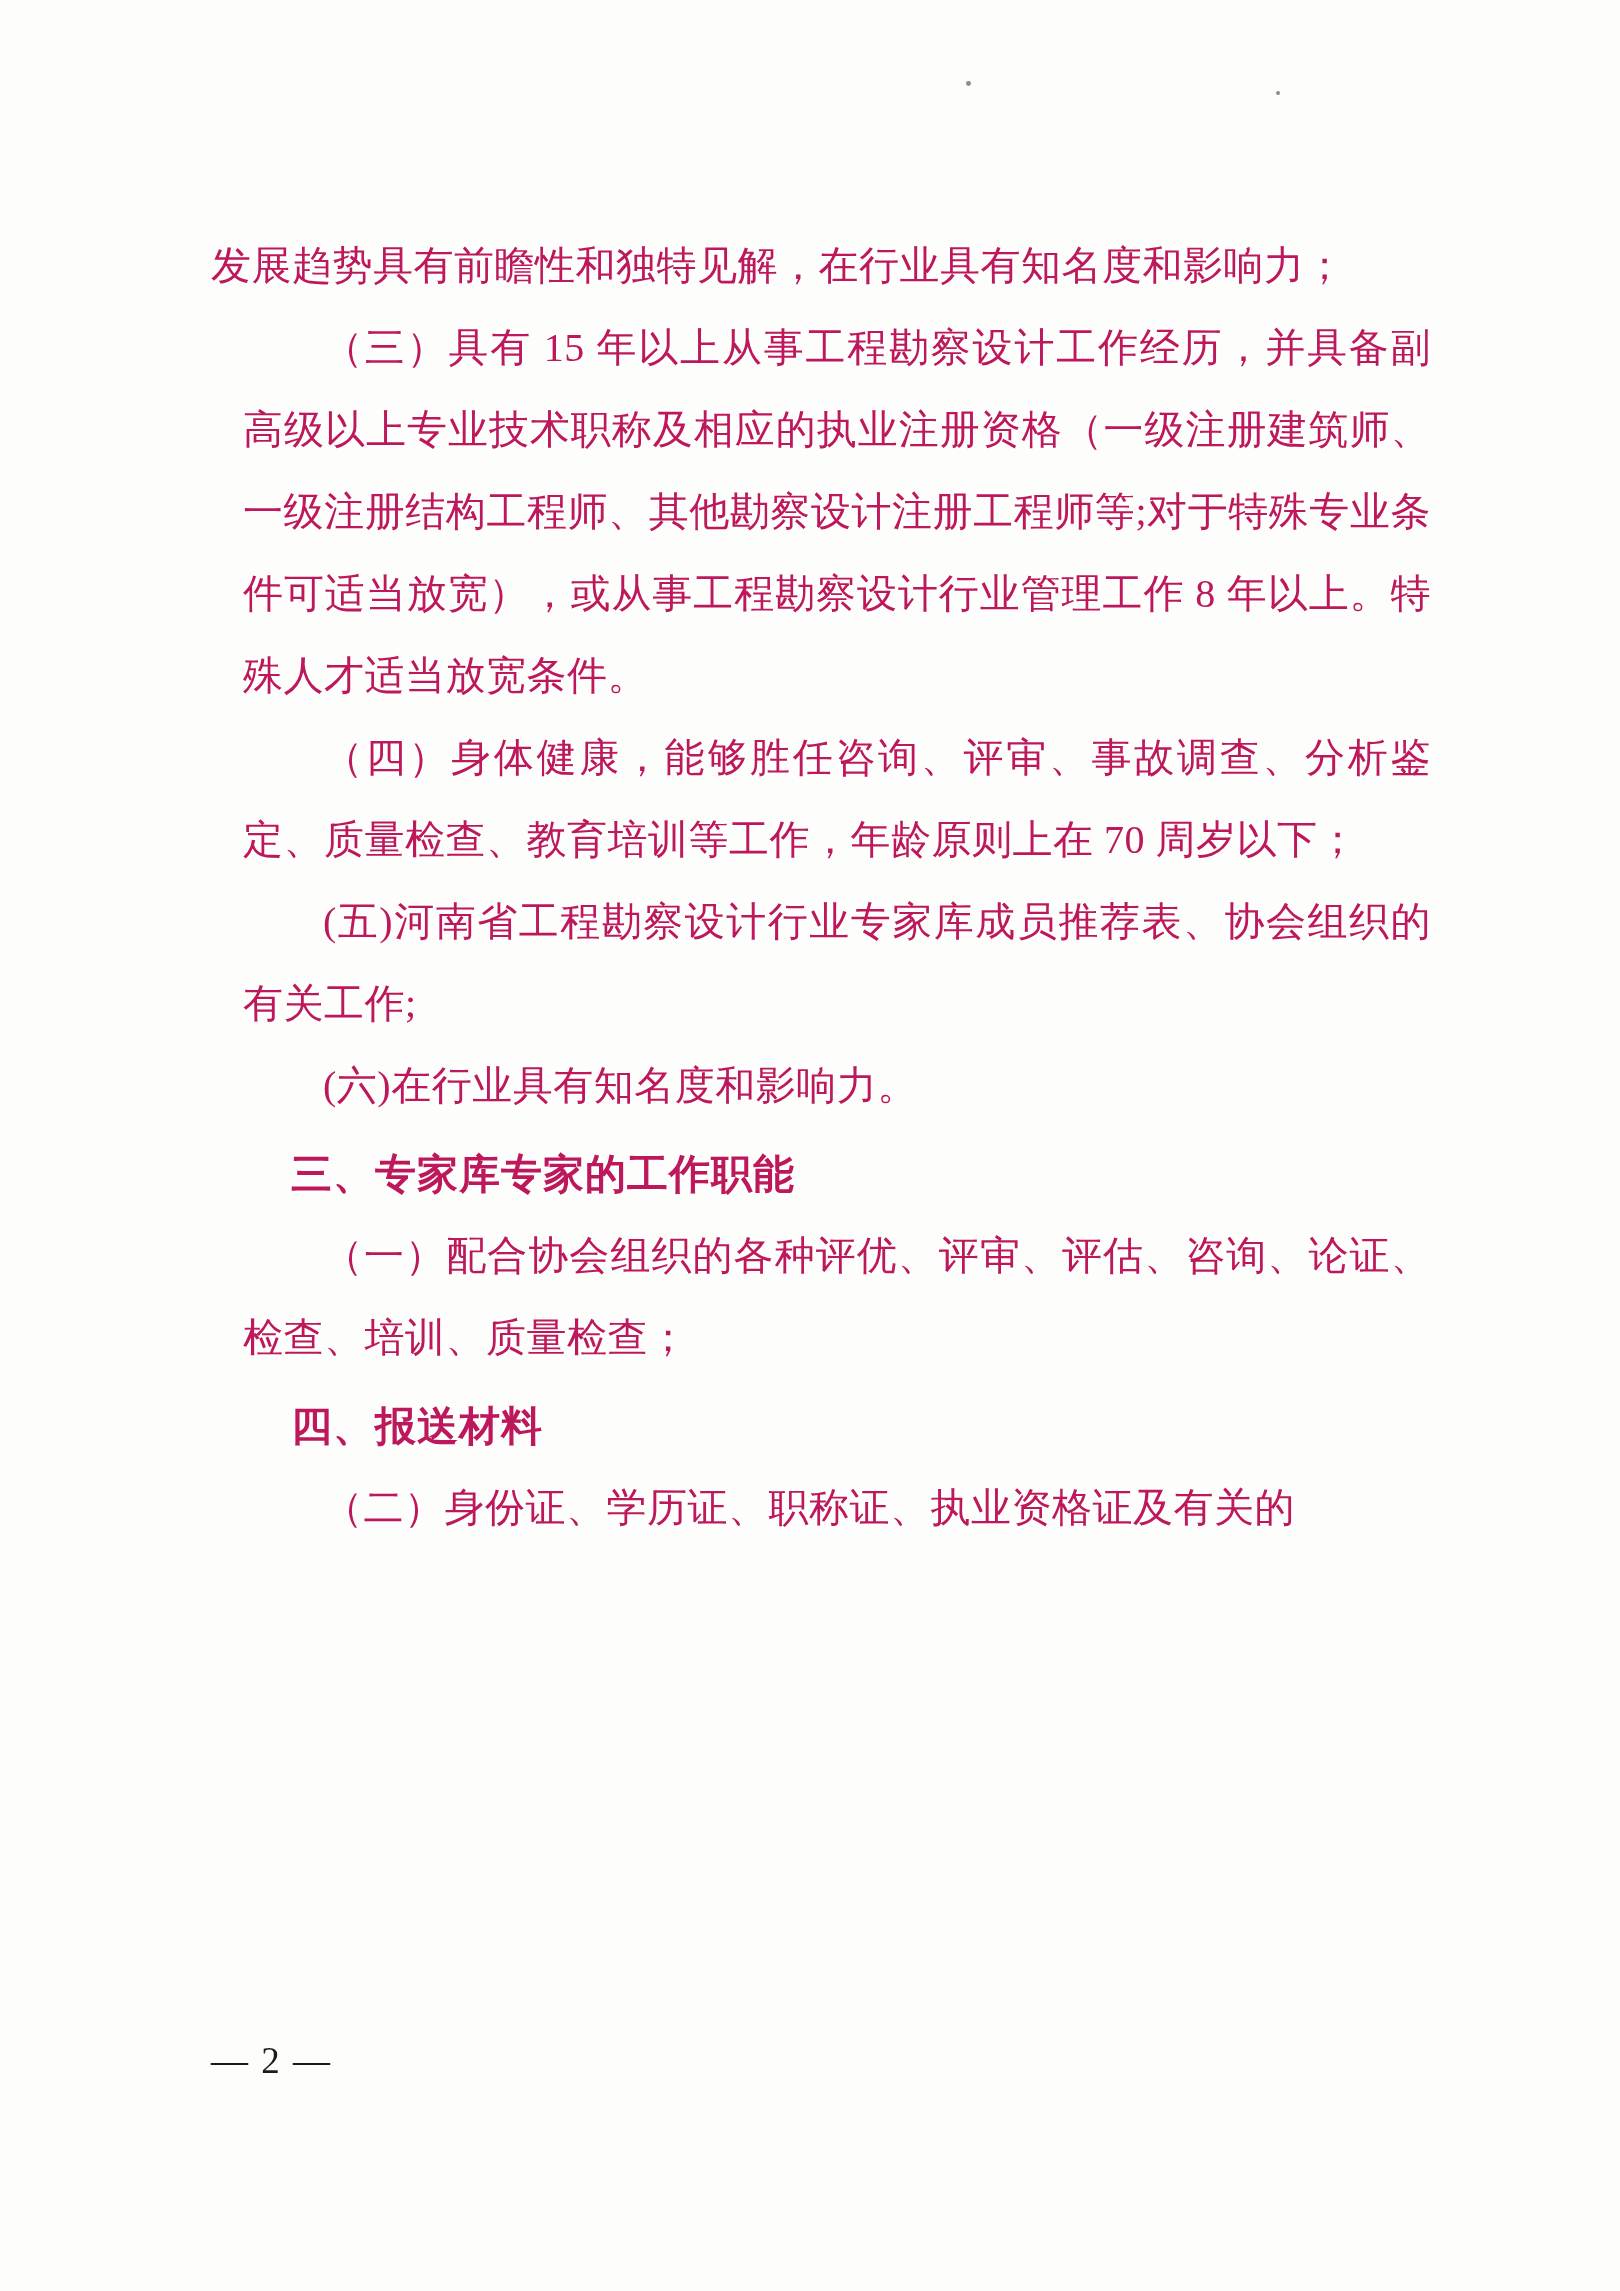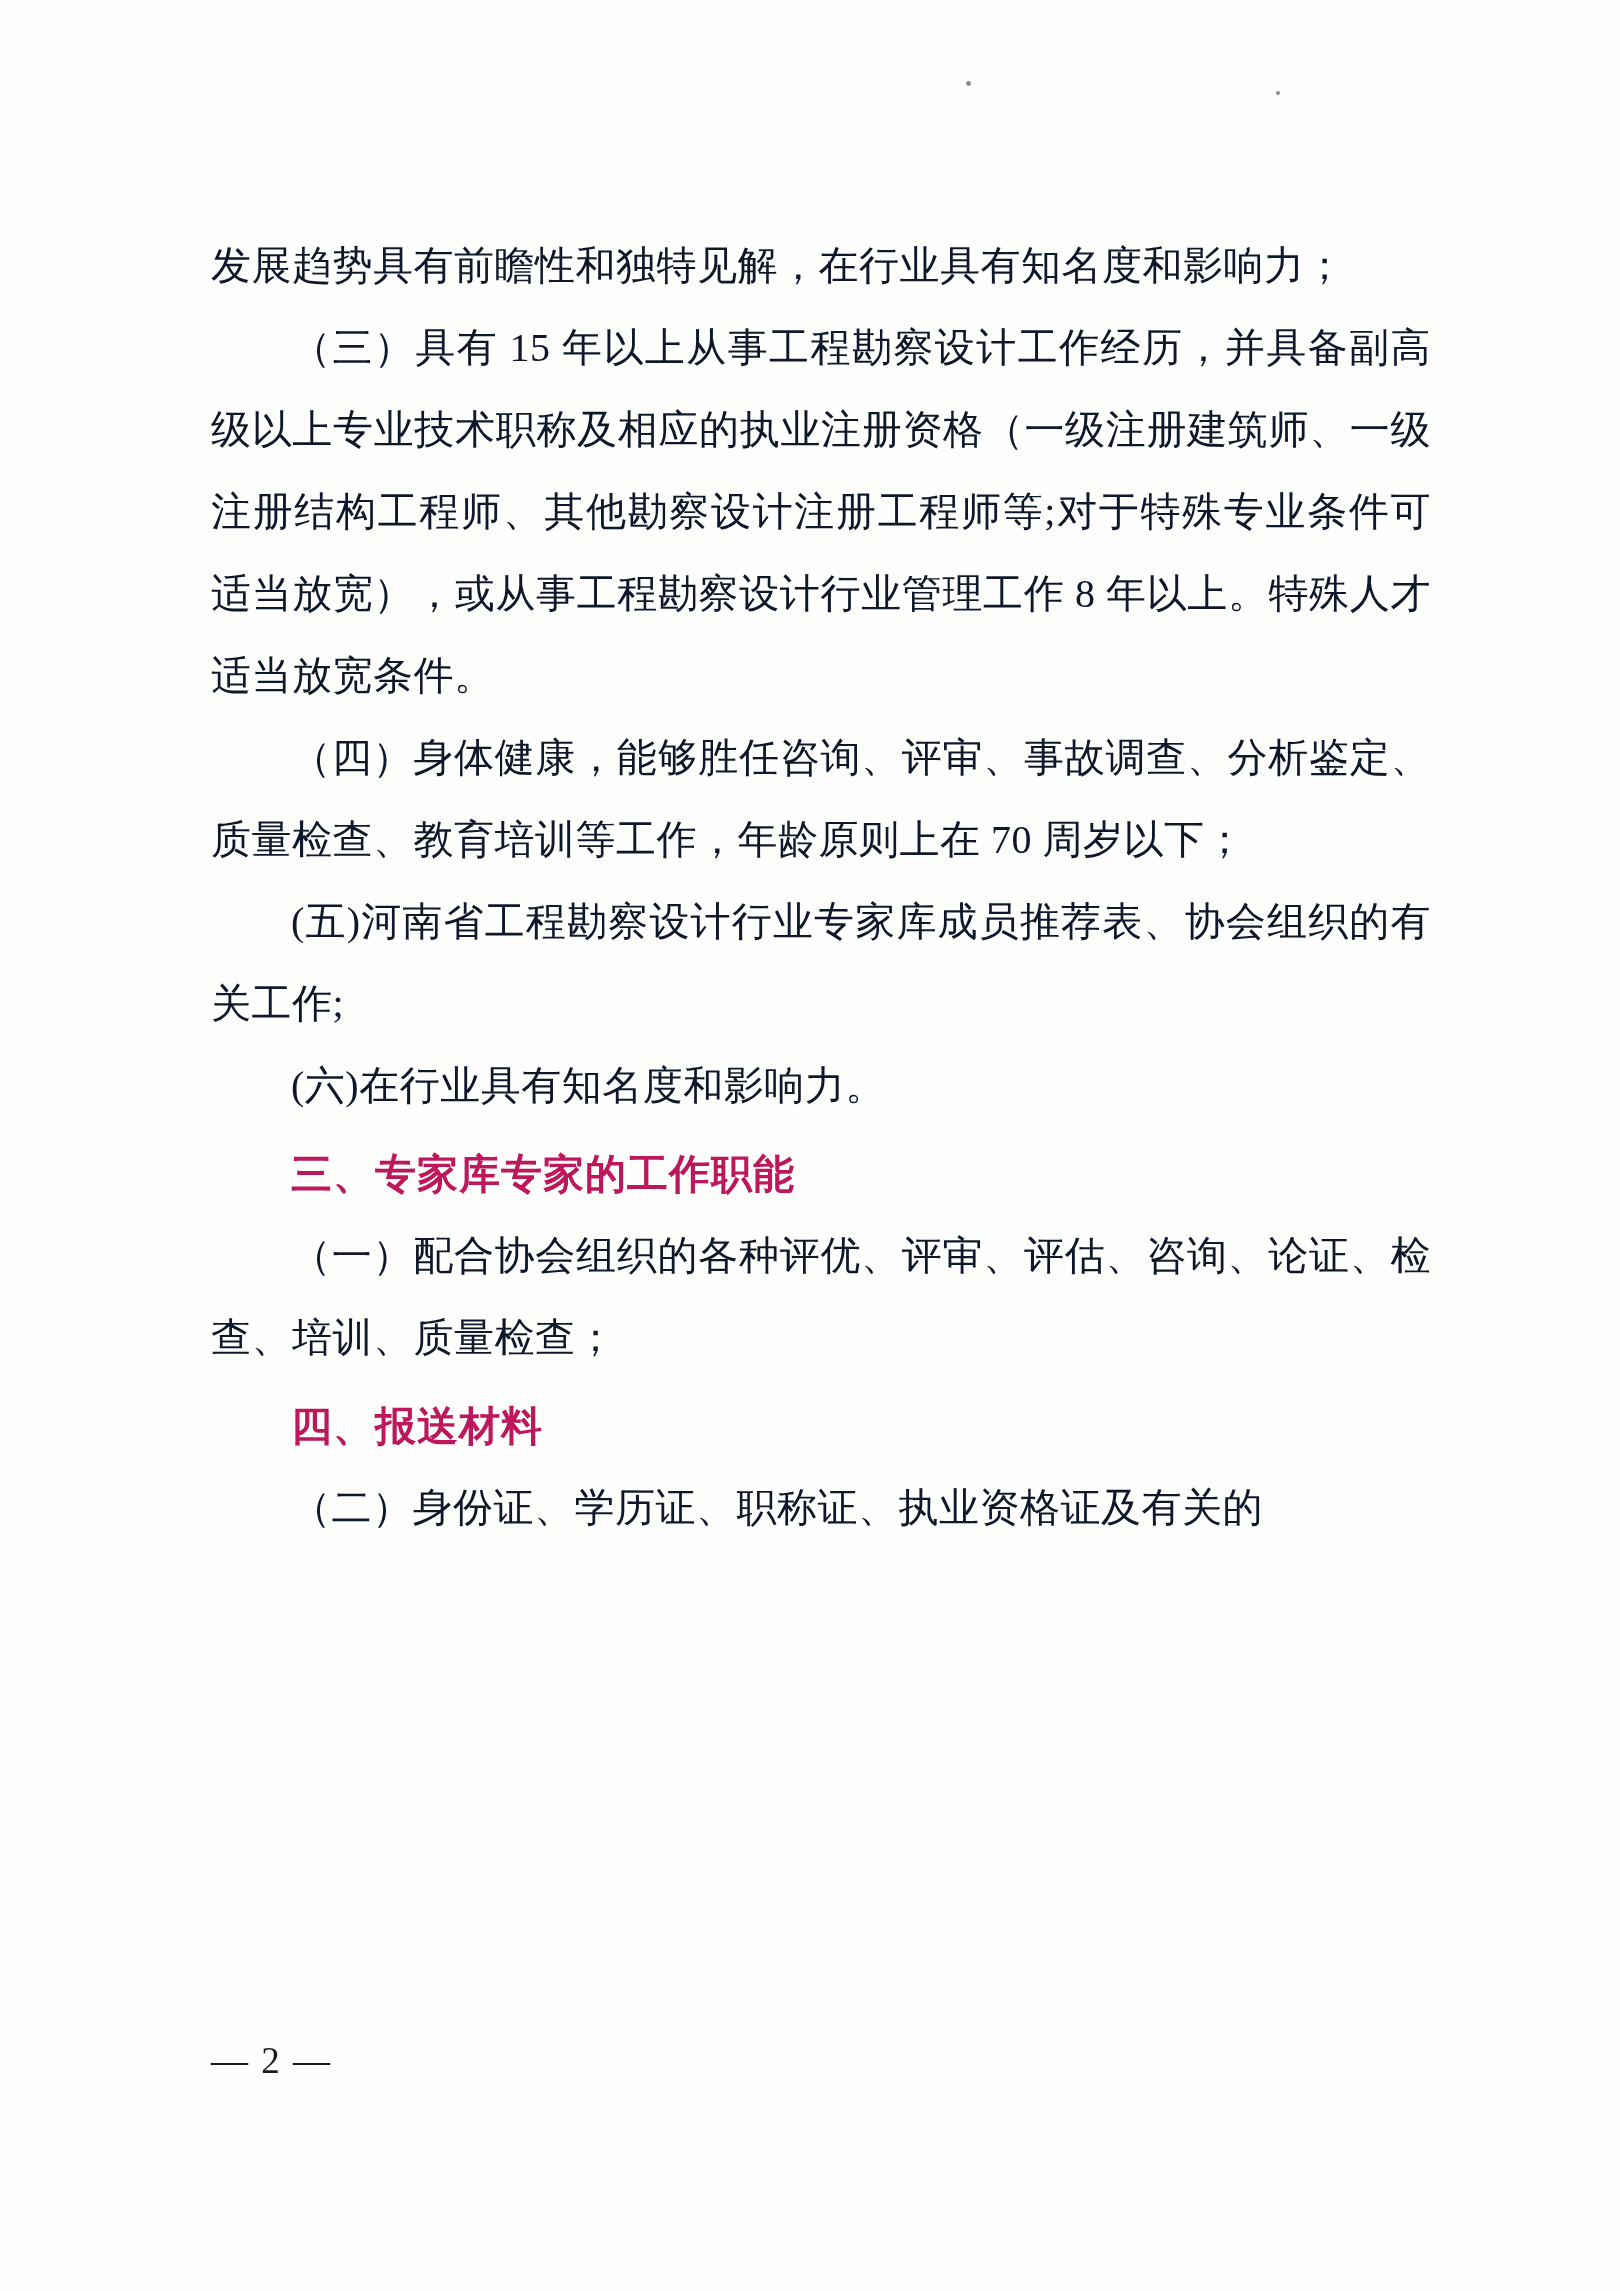--- a/index.html
+++ b/index.html
@@ -31,31 +31,32 @@
     border-radius: 50%;
   }
   .dot.d1 { left: 966px; top: 81px; }
   .dot.d2 { left: 1276px; top: 91px; width: 3.9px; height: 3.9px; }
 
   p.body-line,
   p.para {
     margin: 0;
     font-size: 40px;
     line-height: 82px;
-    color: #0f172a;
+    color: #be185d;
     letter-spacing: 0.5px;
     font-family: "Liberation Serif", "DejaVu Serif", serif;
   }
   .para {
     margin-bottom: 0;
     text-align: justify;
     text-justify: inter-ideograph;
   }
   .para.indent {
     text-indent: 80px;
+    margin-left: 32px;
   }
   .heading {
     margin: 0;
     font-size: 41px;
     line-height: 82px;
     font-weight: bold;
     color: #be185d;
     text-indent: 80px;
     letter-spacing: 1px;
     font-family: "Liberation Sans", "DejaVu Sans", sans-serif;

